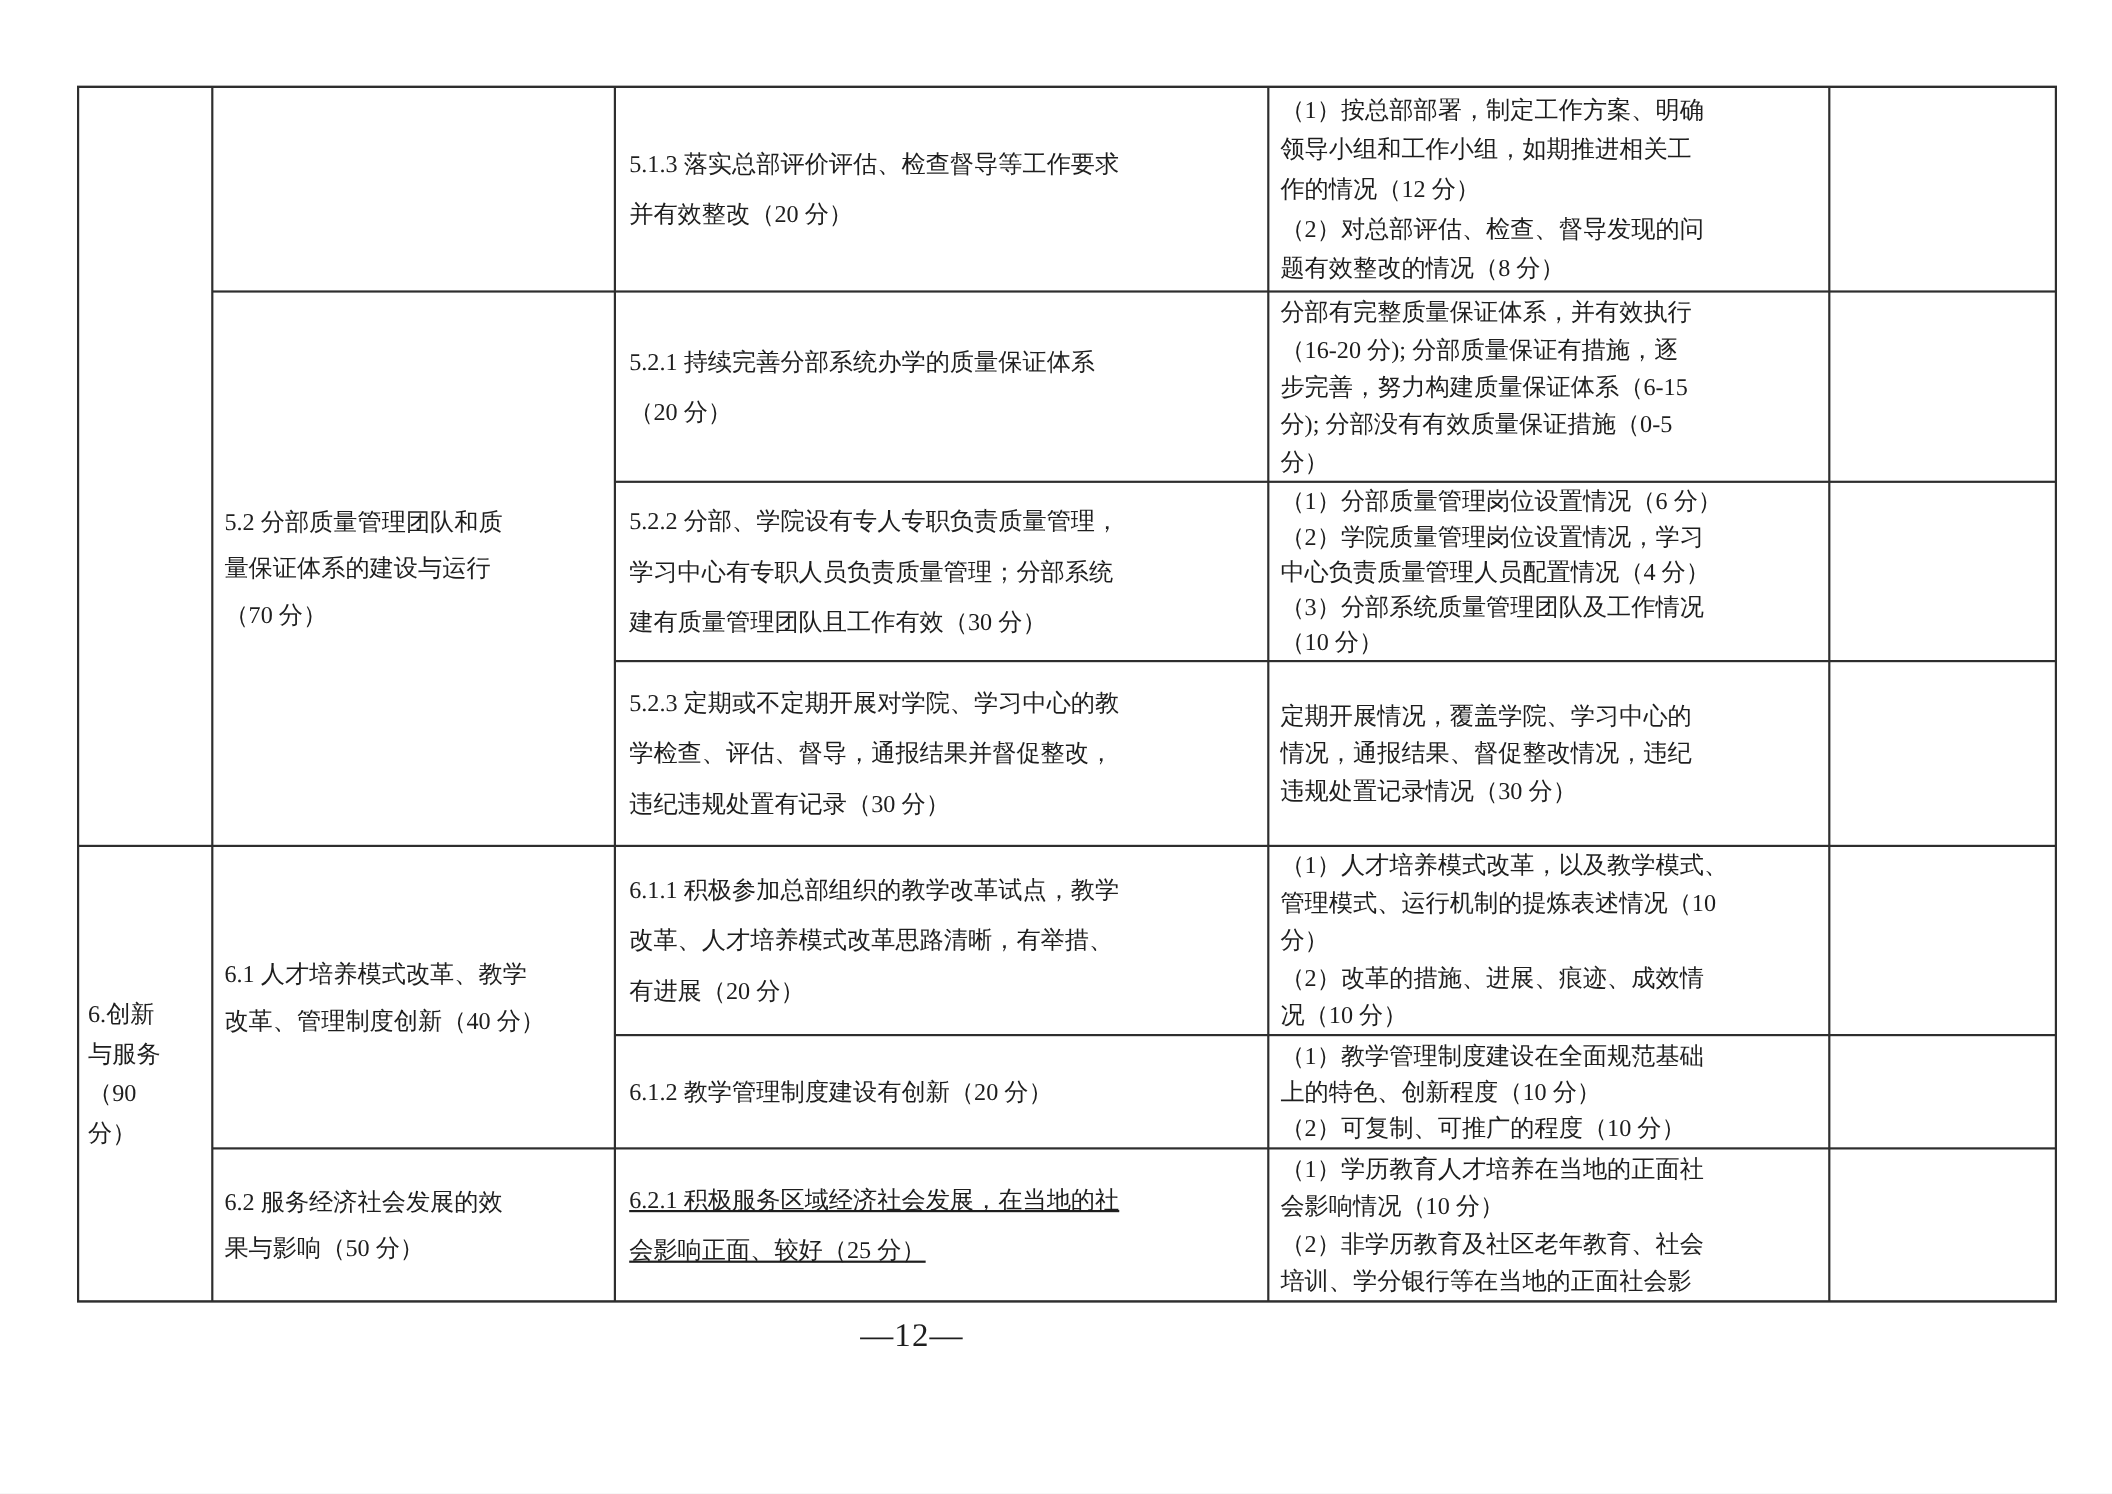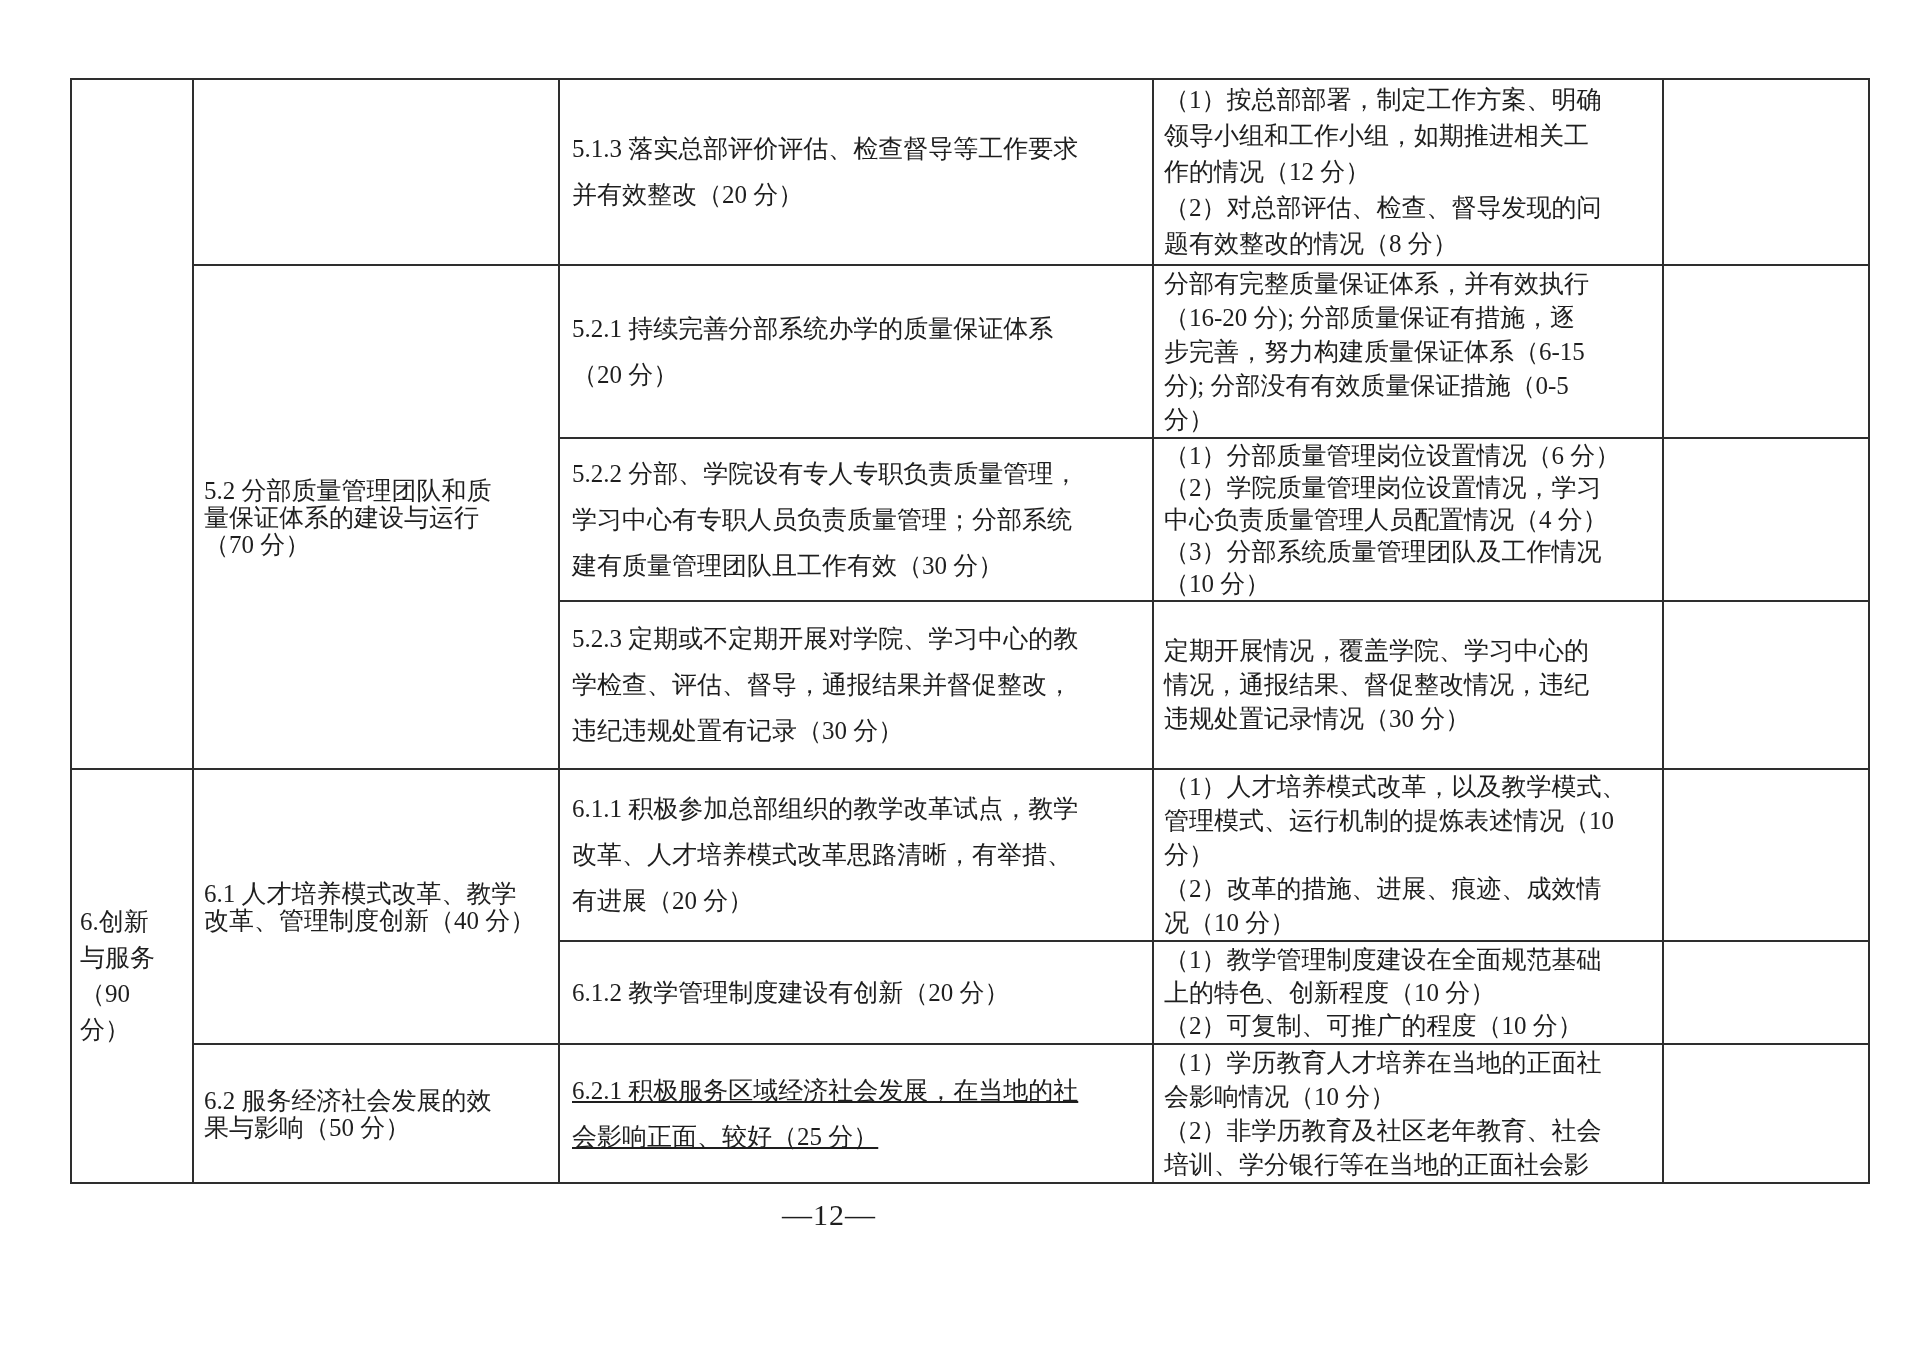--- a/index.html
+++ b/index.html
@@ -18,27 +18,27 @@
     grid-template-rows:184px 171px 161px 166px 170px 101px 137px;
     gap:2px;
     background:#2e2e2e;           
     border:2px solid #2e2e2e;
   }
   .cell {
     background:#ffffff;
     display:flex;
     align-items:center;
     overflow:hidden;
-    font-size:25px;
+    font-size:22px;
     white-space:pre;              
     color:#1e1e1e;
   }
   
   .c1 { padding:0 8px;  line-height:36px; }
-  .c2 { padding:0 10px; line-height:27px; }
+  .c2 { padding:0 10px; line-height:42px; }
   .c3 { padding:0 12px; line-height:46px; }
   .c4 { padding:0 6px 0 10px; line-height:34px; }
   .c4.lh36 { line-height:36px; }
   .c4.lh32 { line-height:32px; }
   .c4.lh33 { line-height:33px; }
   .c5 { }
   .page-number {
     position:absolute;
     left:0; top:1198px;
     width:1658px;

